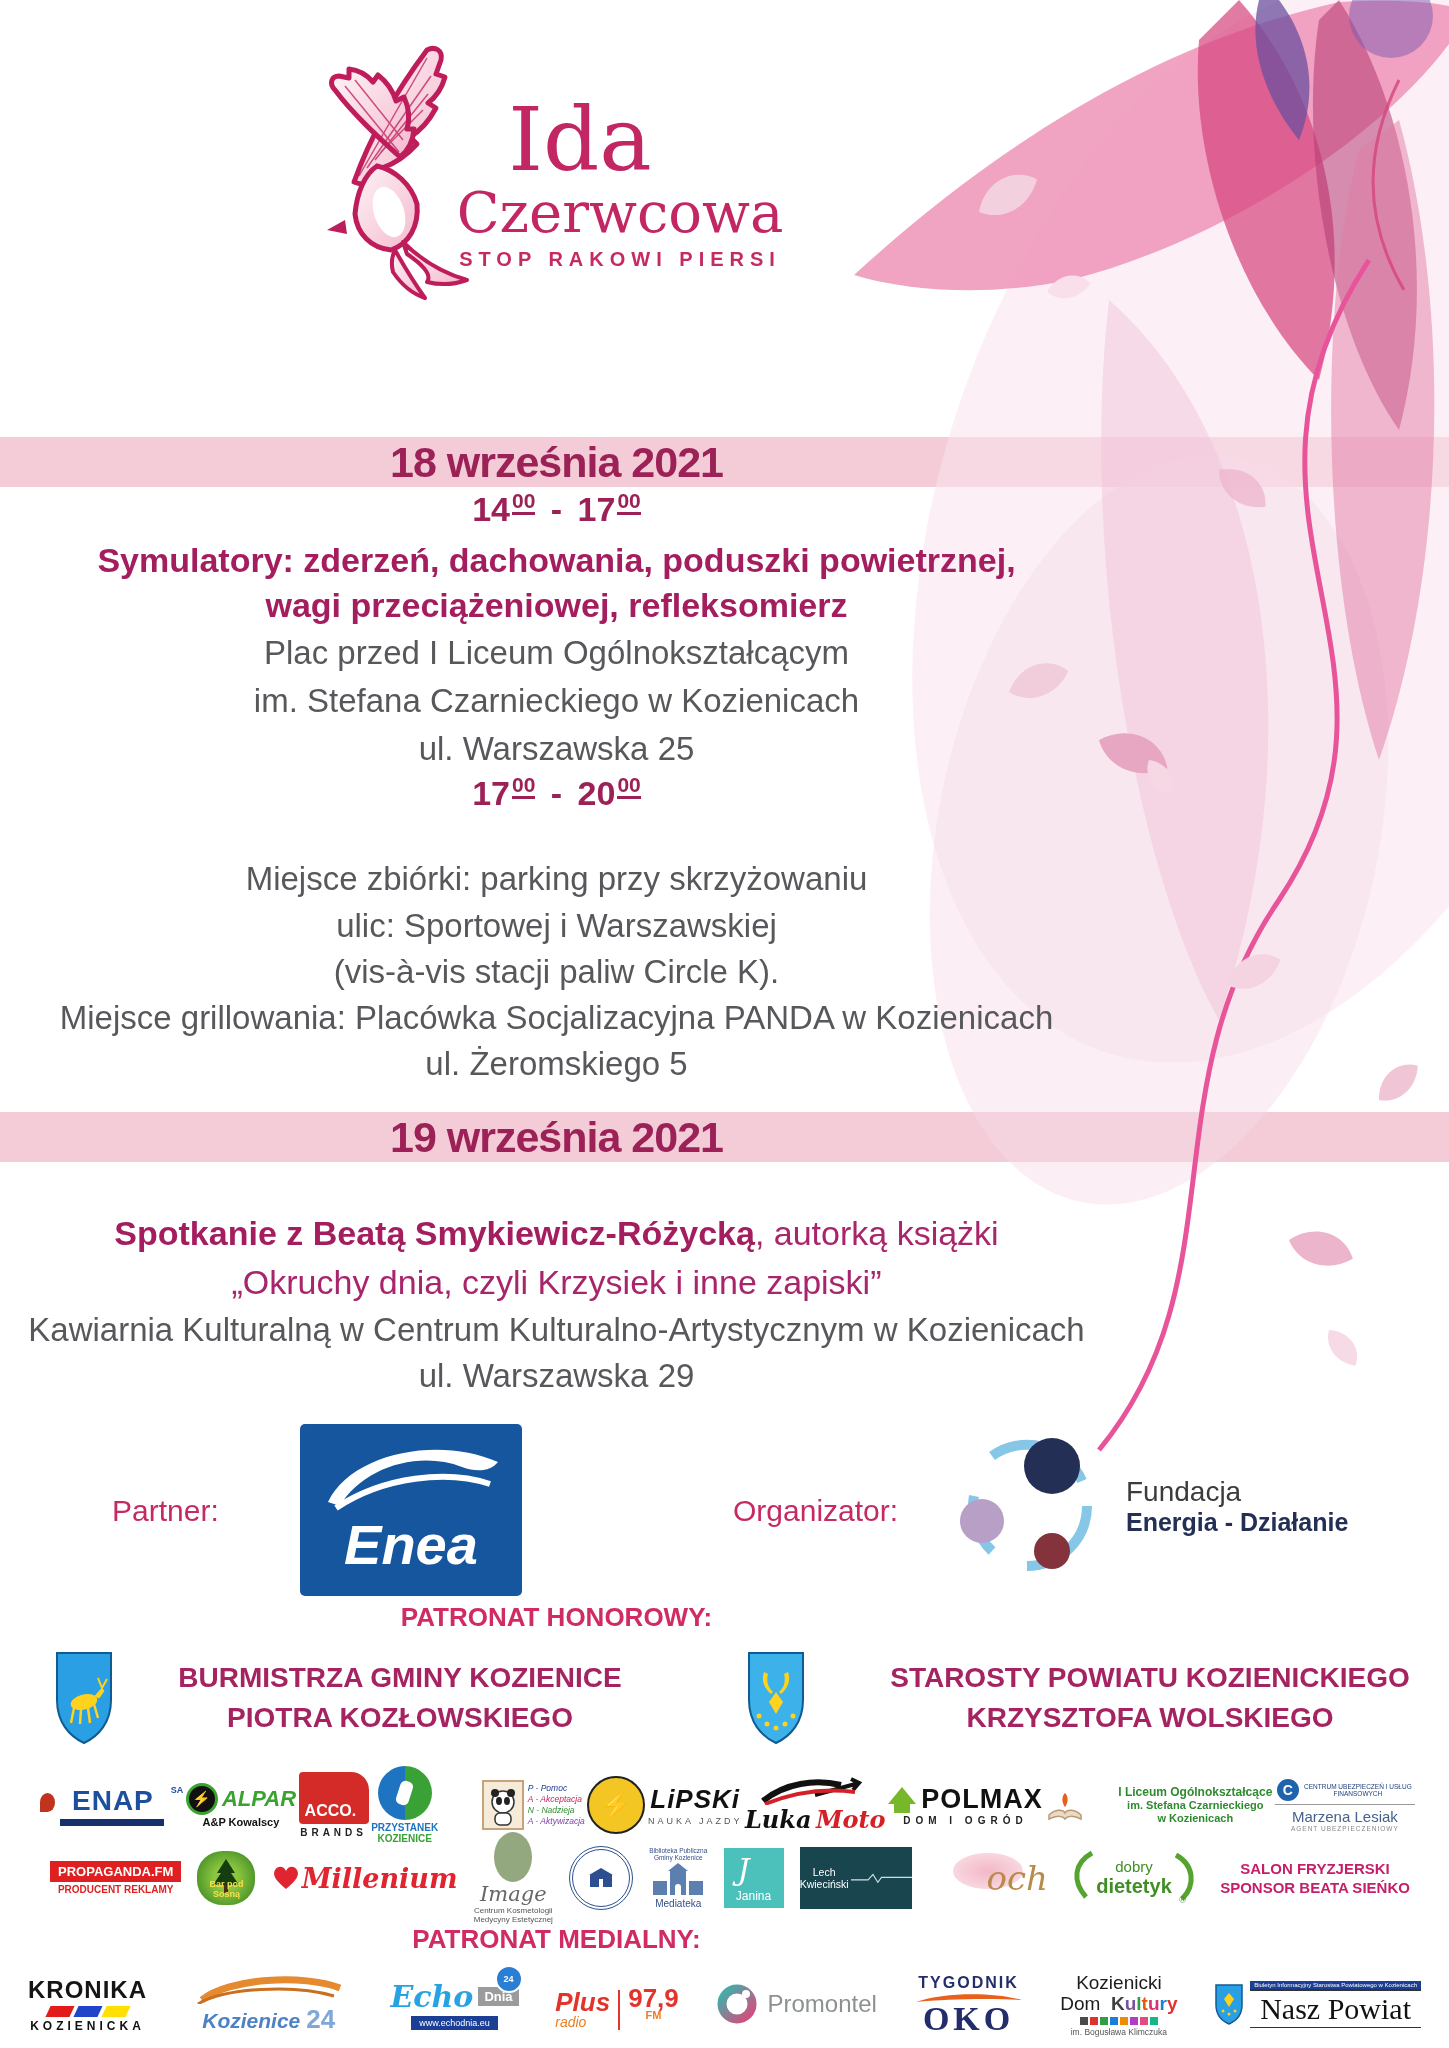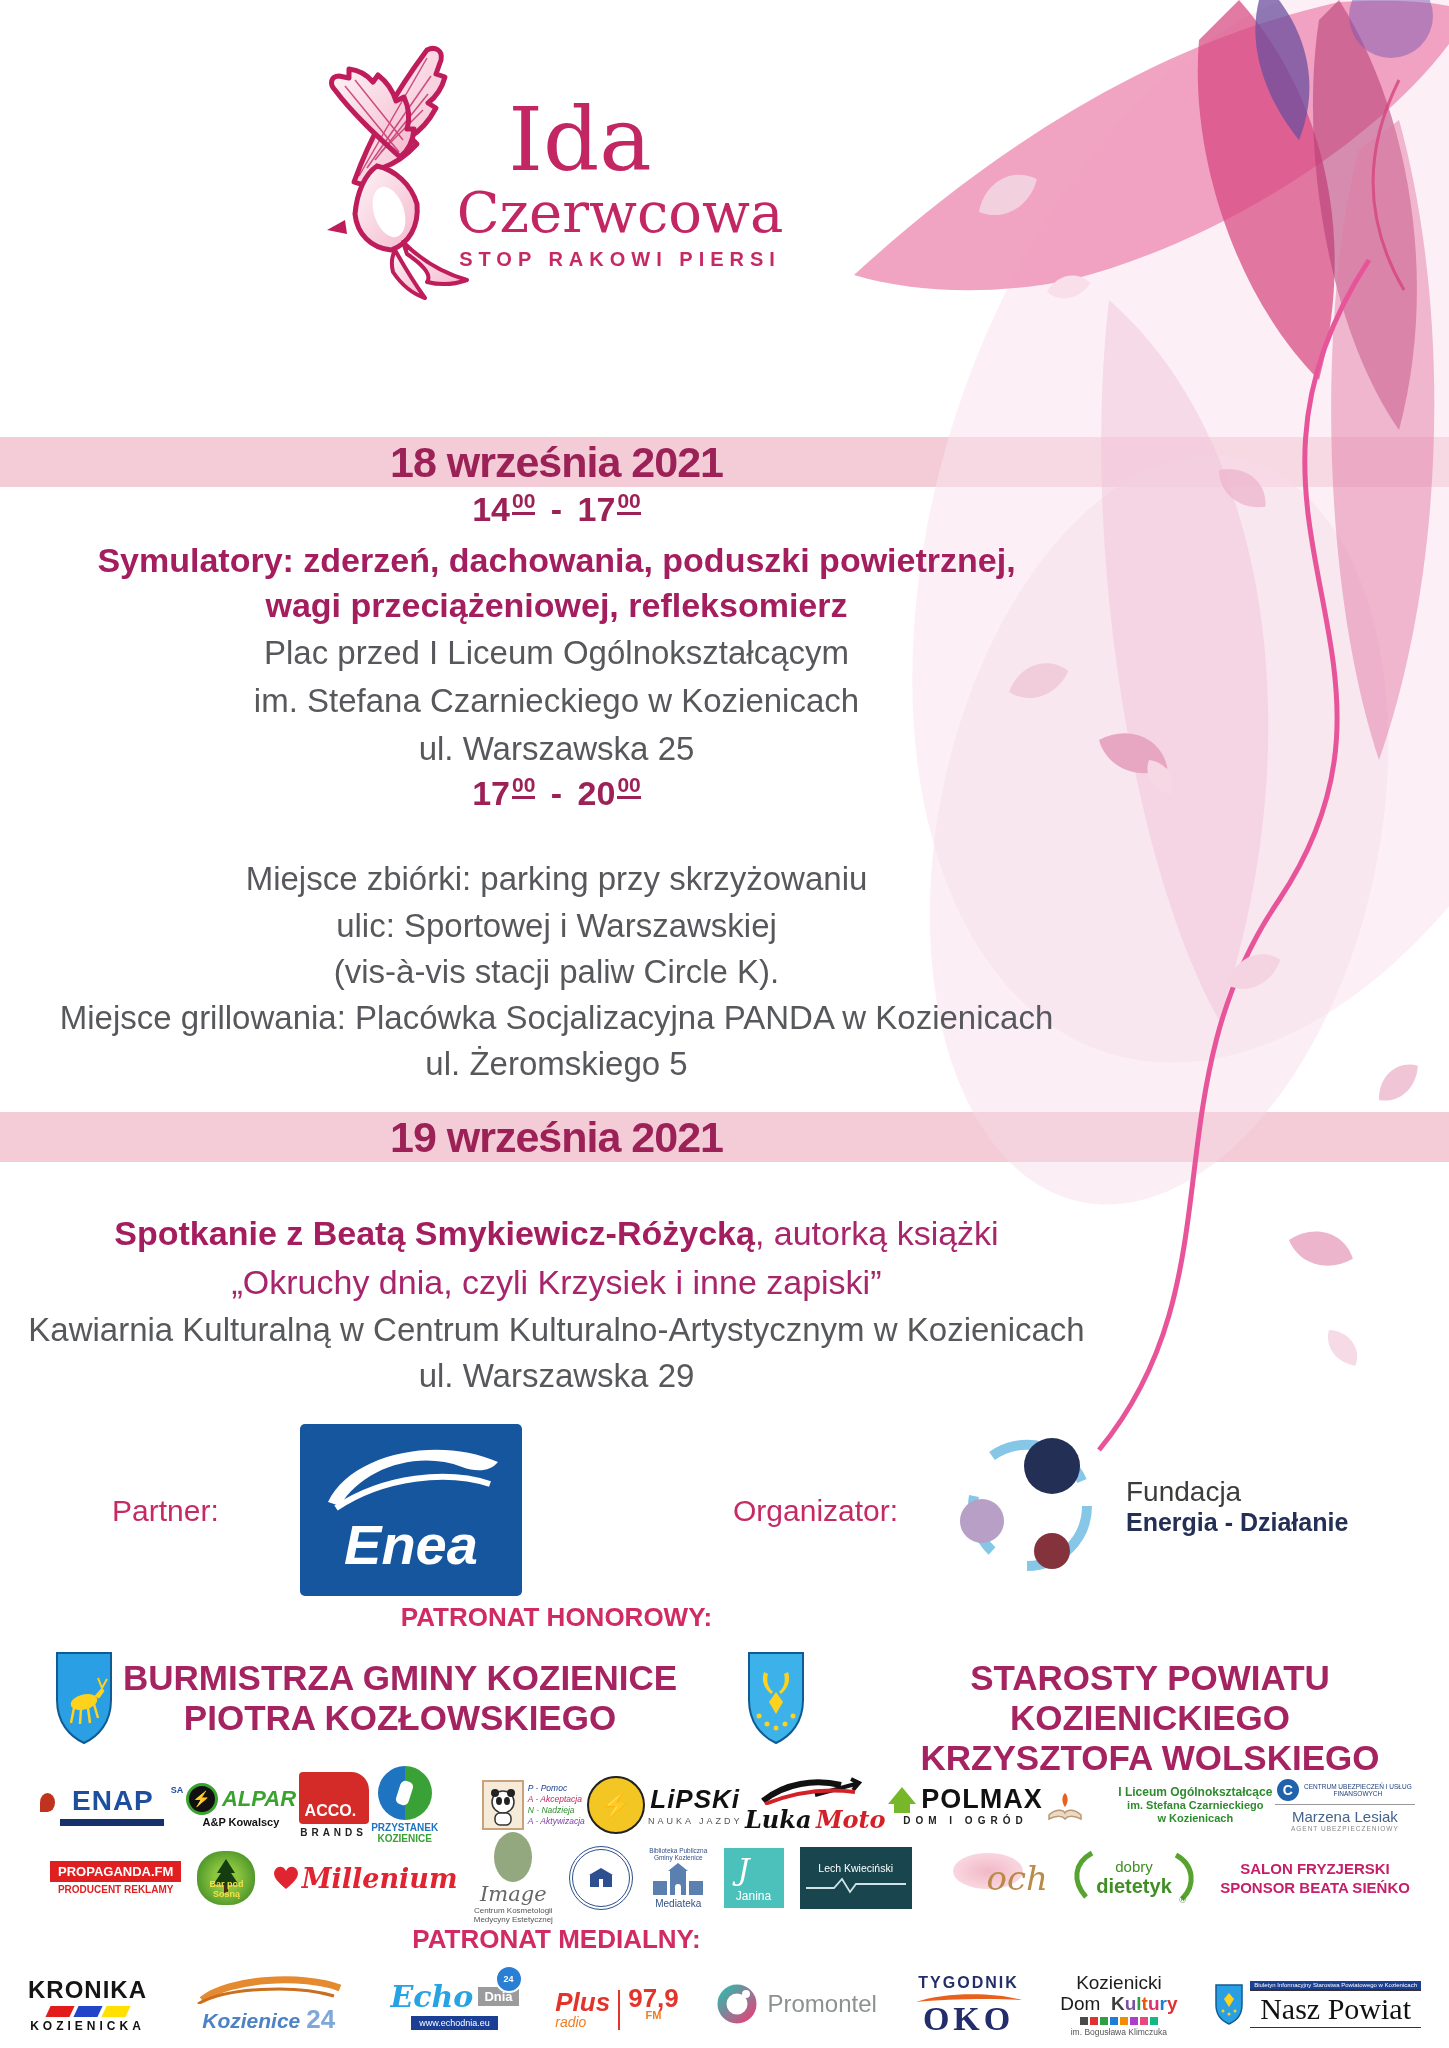--- a/index.html
+++ b/index.html
@@ -11,21 +11,21 @@
   .band .bandtxt{position:absolute;left:0;width:1113px;text-align:center;
                  font-weight:bold;font-size:43px;line-height:50px;color:#9c2157;letter-spacing:-1px;}
   .time{font-weight:bold;font-size:34px;color:#9c2157;}
   .time .sup{font-size:21px;position:relative;top:-13px;border-bottom:3px solid #9c2157;padding-bottom:0px;margin-left:2px;}
   .evtb{font-weight:bold;font-size:34px;color:#a41d5f;}
   .gray{font-size:33px;color:#57585b;}
   .mag{font-size:34px;color:#a8256b;}
   .label-pink{position:absolute;font-size:30px;color:#c62a64;z-index:10;}
   .head-pink{font-weight:bold;font-size:26px;color:#d02b63;}
   .patron-lines{position:absolute;text-align:center;z-index:10;}
-  .patron-lines div{font-weight:bold;font-size:35px;line-height:40px;color:#a52361;}
+  .patron-lines div{font-weight:bold;font-size:28px;line-height:40px;color:#a52361;}
   .sprow{position:absolute;display:flex;justify-content:space-between;align-items:center;z-index:10;}
   .sp{display:flex;flex-direction:column;align-items:center;justify-content:center;text-align:center;}
   .tiny{font-size:7px;color:#555;}
   svg{display:block;}
   
   .enap-row{display:flex;align-items:flex-start;gap:17px;}
   .enap-leaf{width:15px;height:19px;background:#c0331f;border-radius:50% 50% 50% 0;margin-top:8px;}
   .enap-txt{font-weight:800;font-size:28px;color:#1d4f9e;letter-spacing:1px;}
   .enap-sa{font-size:9px;color:#1d4f9e;font-weight:700;}
   .enap-bar{width:104px;height:7px;background:#16306b;margin-top:2px;}
@@ -65,21 +65,21 @@
   .mill-txt{font-family:"DejaVu Serif",serif;font-style:italic;font-weight:bold;font-size:27px;color:#e02430;}
   .img-ell{width:38px;height:50px;background:#93a87e;border-radius:50%;}
   .img-script{font-family:"DejaVu Serif",serif;font-style:italic;font-size:21px;color:#666;}
   .img-cap{font-size:8px;color:#555;line-height:9px;}
   .seal{width:56px;height:56px;border:4px double #2e4f8f;border-radius:50%;display:flex;align-items:center;justify-content:center;}
   .med-head{font-size:6.5px;color:#334f86;line-height:7px;}
   .med-cap{font-size:10px;color:#334f86;margin-top:1px;}
   .janina{width:60px;height:60px;background:#4cc0ba;position:relative;}
   .janina .jj{position:absolute;left:14px;top:4px;font-family:"DejaVu Serif",serif;font-style:italic;font-size:30px;color:#fff;}
   .janina .jn{position:absolute;left:0;right:0;bottom:5px;font-size:12px;color:#fff;}
-  .kwc{width:112px;height:62px;background:#19464e;display:flex;flex-direction:column;align-items:center;justify-content:center;gap:2px;}
+  .kwc{width:112px;height:62px;background:#19464e;display:flex;flex-direction:row;align-items:center;justify-content:center;gap:2px;}
   .kwc span{color:#fff;font-size:10.5px;}
   .och-wrap{position:relative;width:120px;height:58px;display:flex;align-items:center;justify-content:flex-end;}
   .och-lips{position:absolute;left:25px;top:4px;width:70px;height:36px;background:radial-gradient(ellipse,#f2b8c6,#fbe3ea);border-radius:50%;}
   .och-txt{position:relative;font-family:"DejaVu Serif",serif;font-style:italic;font-size:34px;color:#b98a4a;}
   .diet{position:relative;width:140px;height:58px;display:flex;flex-direction:column;align-items:center;justify-content:center;}
   .diet .d1{font-size:15px;color:#3f8f24;}
   .diet .d2{font-size:20px;font-weight:800;color:#3f8f24;}
   .diet .reg{position:absolute;right:18px;bottom:2px;font-size:9px;color:#3f8f24;}
   .salon div{color:#c41f68;font-weight:800;font-size:15px;line-height:19px;}
   

